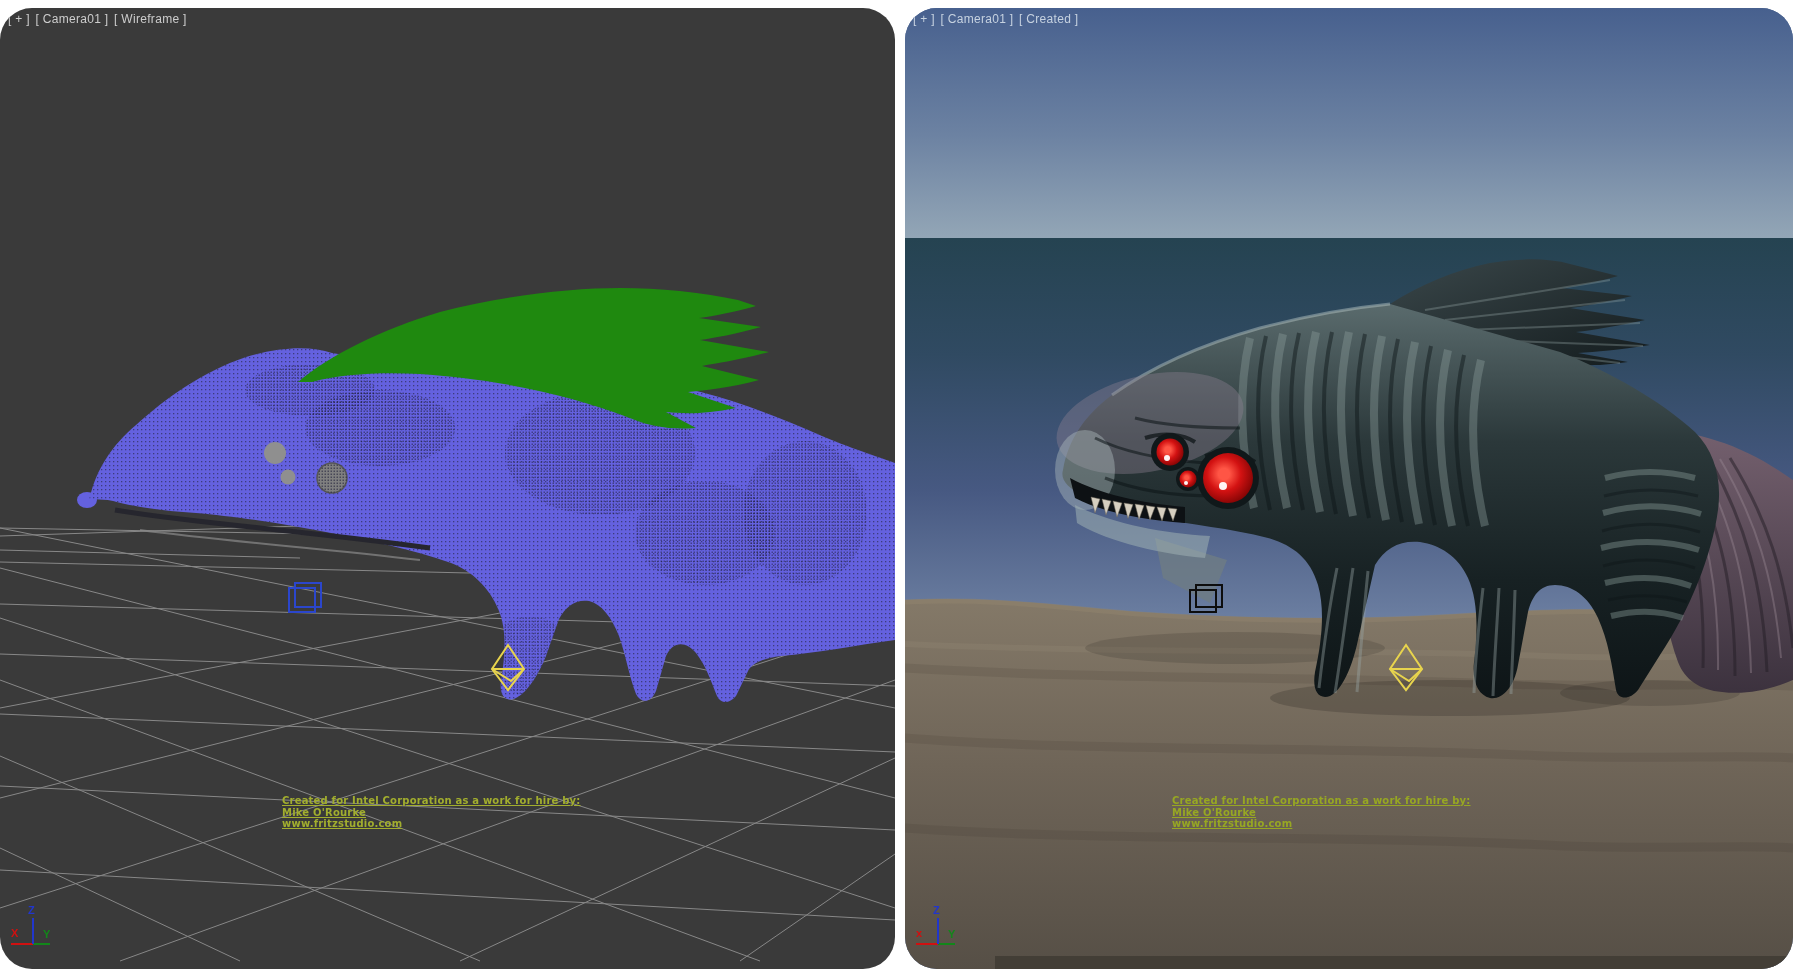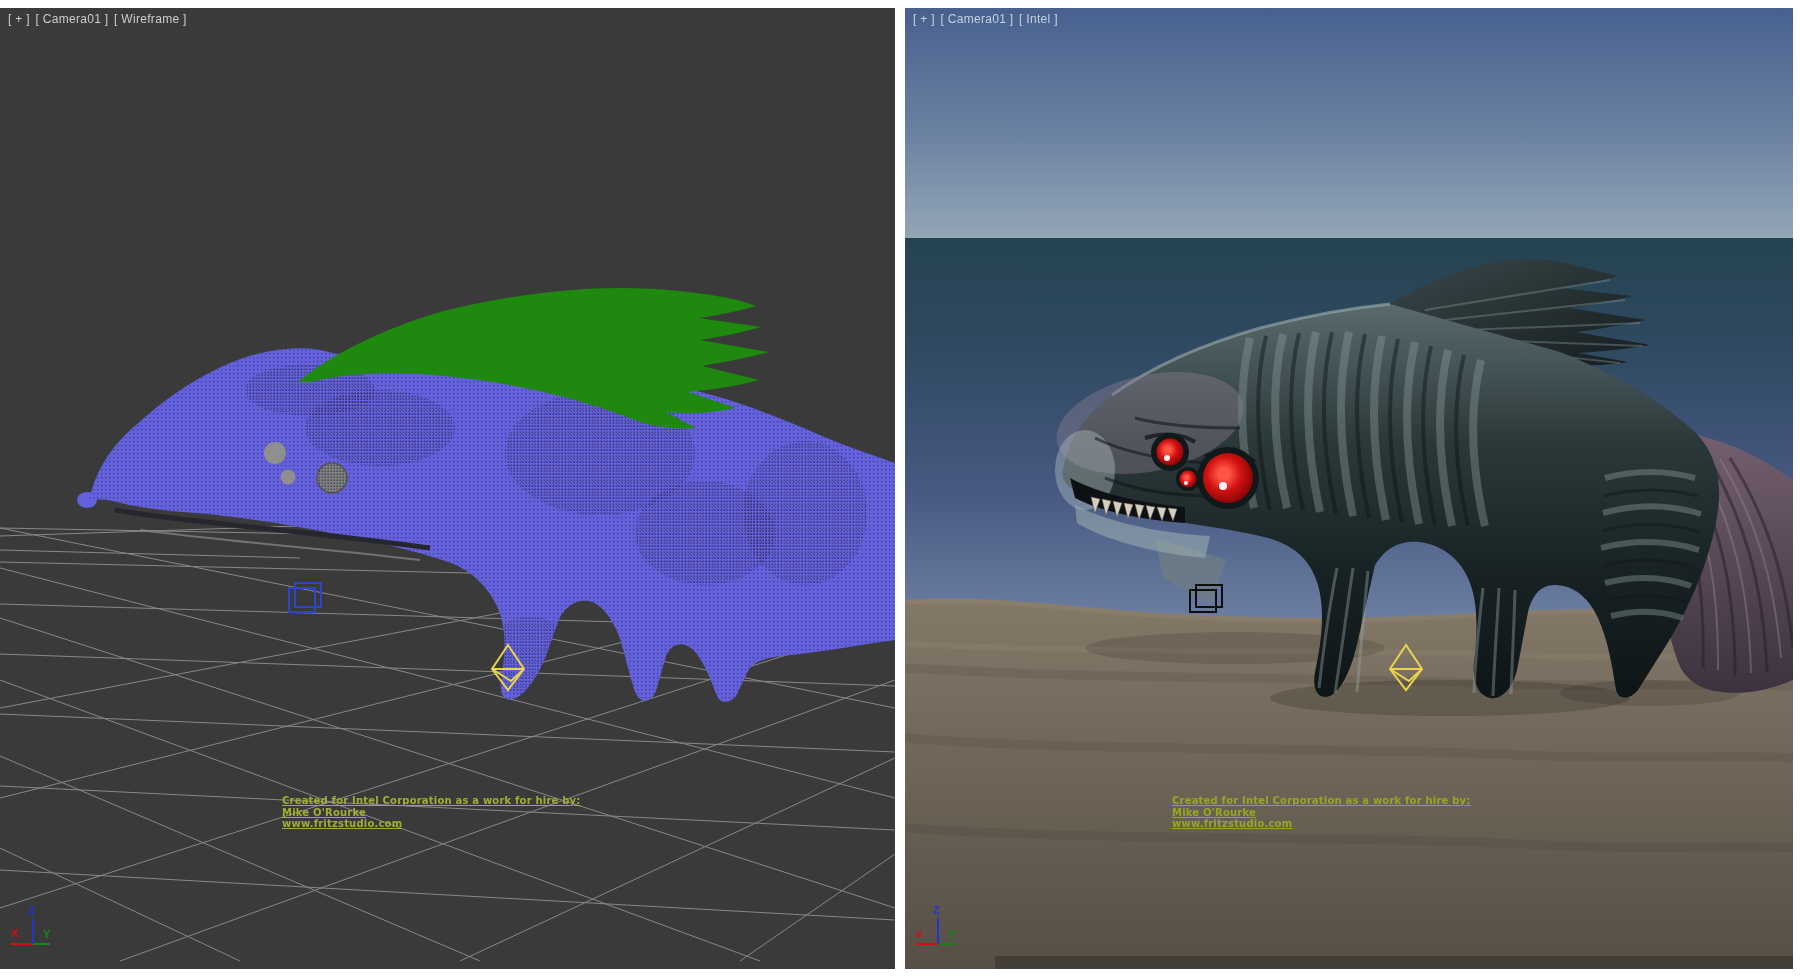--- a/index.html
+++ b/index.html
@@ -1,18 +1,18 @@
 <!DOCTYPE html>
 <html><head>
 <meta charset="utf-8">
 <style>
   html,body{margin:0;padding:0;background:#ffffff;}
   .stage{position:relative;width:1800px;height:978px;background:#ffffff;overflow:hidden;
          font-family:"Liberation Sans",sans-serif;}
-  .viewport{position:absolute;top:8px;height:961px;overflow:hidden;}
+  .viewport{position:absolute;top:8px;height:961px;overflow:hidden;border-radius:32px;}
   .vp-left{left:0;width:895px;background:#3a3a3a;}
   .vp-right{left:905px;width:888px;background:#47608e;}
   .vp-svg{position:absolute;left:0;top:0;display:block;}
   .vp-label{position:absolute;left:8px;top:4px;font-size:12px;letter-spacing:.3px;
             white-space:nowrap;z-index:5;cursor:default;}
   .vp-left .vp-label{color:#cdcdcd;}
   .vp-right .vp-label{color:#c6d2e0;}
   .vp-label span{margin-right:2px;}
   .watermark{position:absolute;z-index:6;font-family:"DejaVu Sans",sans-serif;
              font-size:10px;font-weight:bold;line-height:11.5px;letter-spacing:.2px;text-decoration:underline;}
@@ -134,21 +134,21 @@
       <div>Created for Intel Corporation as a work for hire by:</div>
       <div>Mike O'Rourke</div>
       <div>www.fritzstudio.com</div>
     </div>
   </div>
 
   <div class="viewport vp-right">
     <div class="vp-label">
       <span>[ + ]</span>
       <span>[ Camera01 ]</span>
-      <span>[ Intel ]</span>
+      <span>[ Created ]</span>
     </div>
 
     <svg class="vp-svg" width="888" height="961" viewBox="0 0 888 961">
       <defs>
         <linearGradient id="sky" x1="0" y1="0" x2="0" y2="1">
           <stop offset="0" stop-color="#47608e"></stop>
             <stop offset="0.55" stop-color="#6c82a2"></stop>
           <stop offset="1" stop-color="#93a6b6"></stop>
         </linearGradient>
         <linearGradient id="sea" x1="0" y1="0" x2="0" y2="1">

